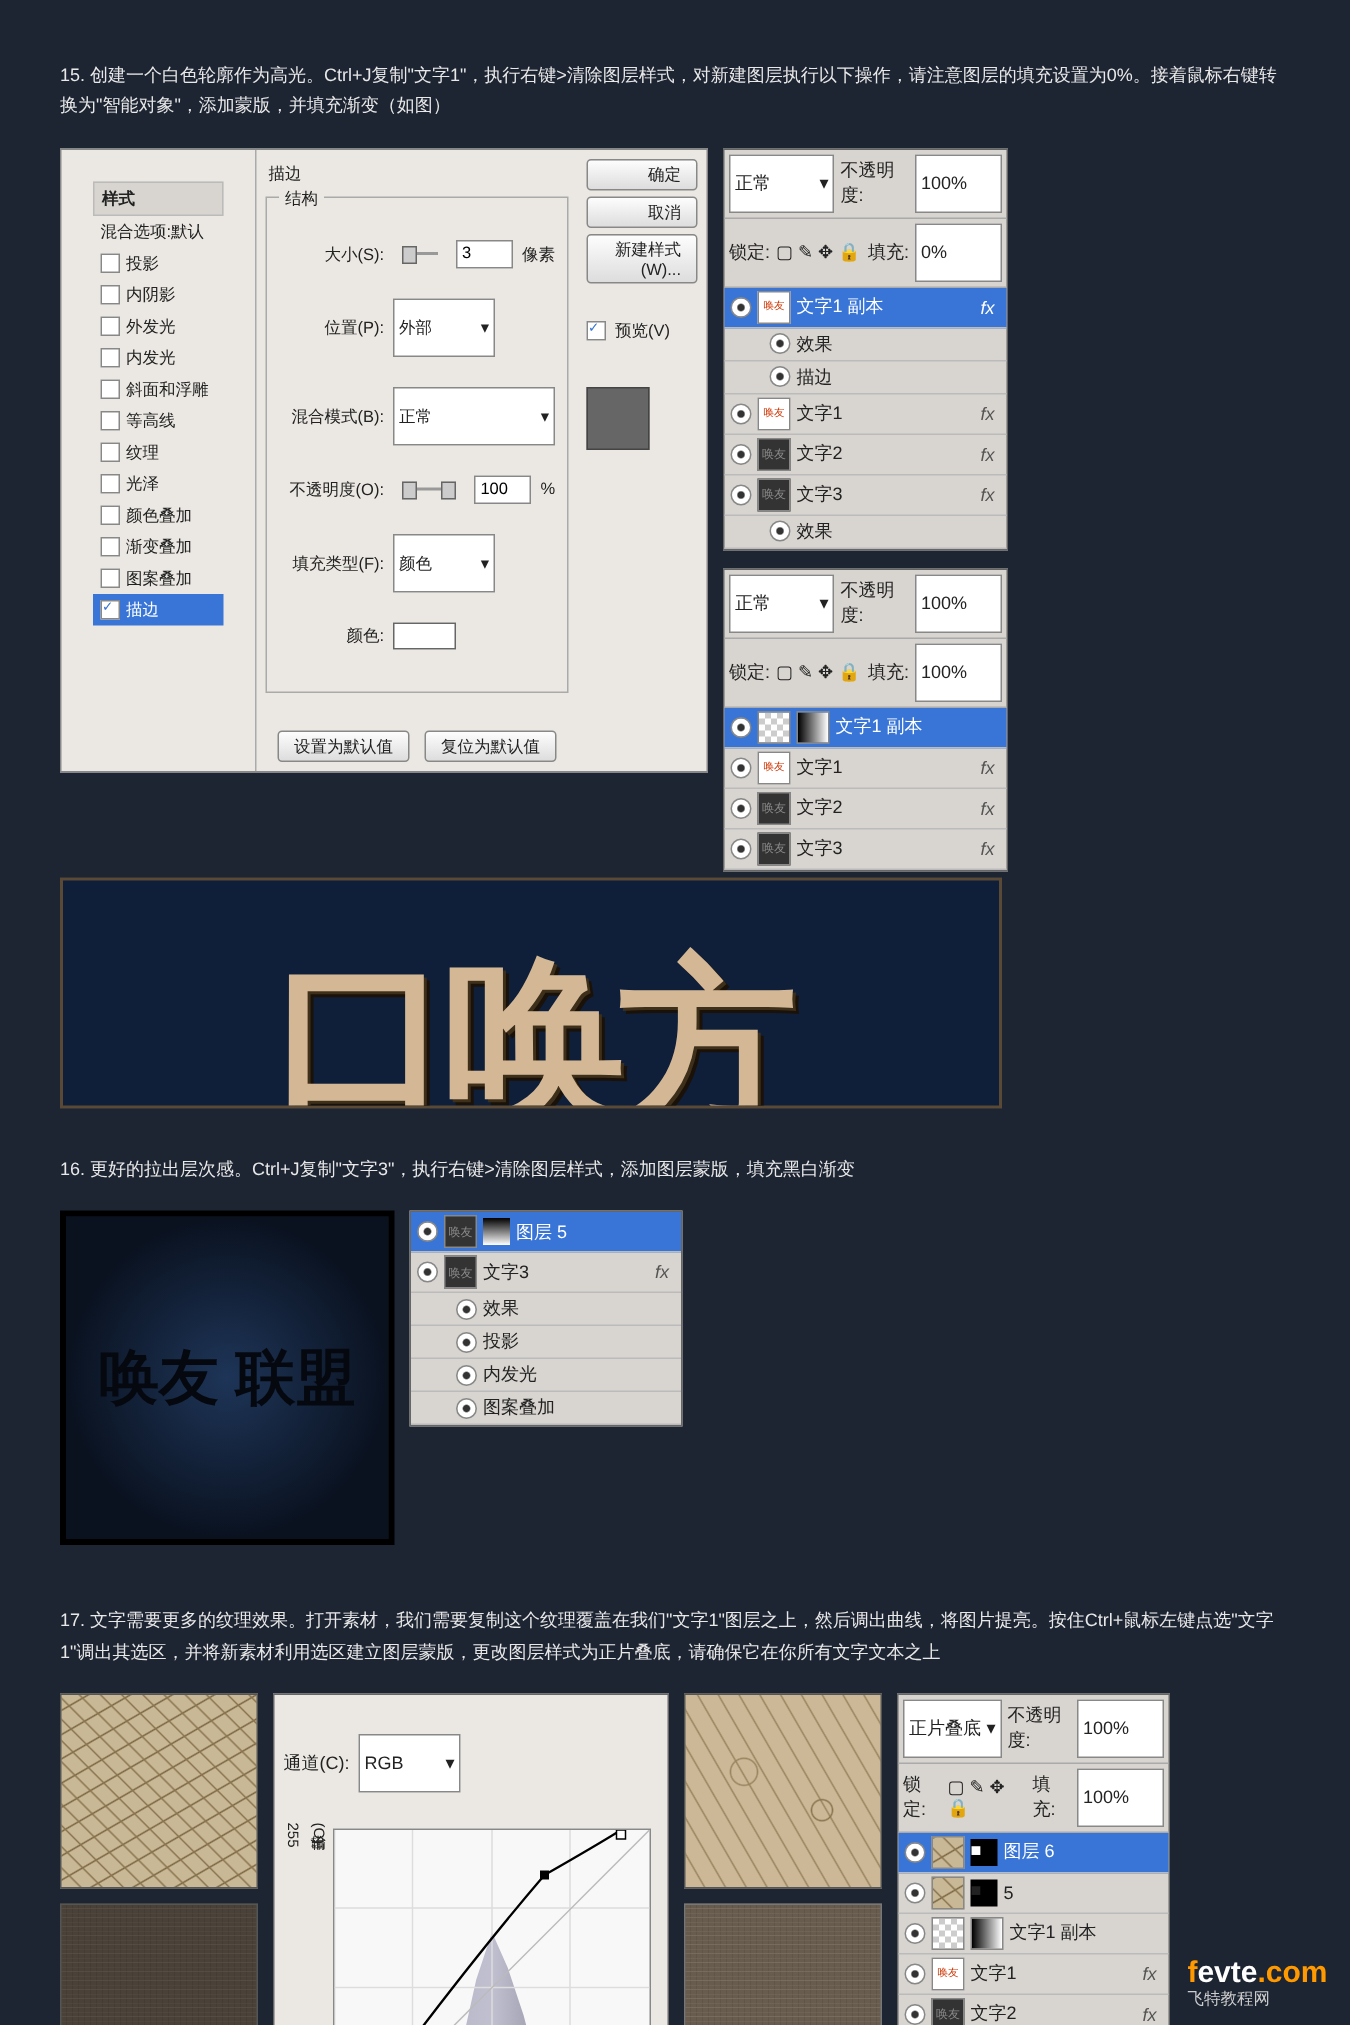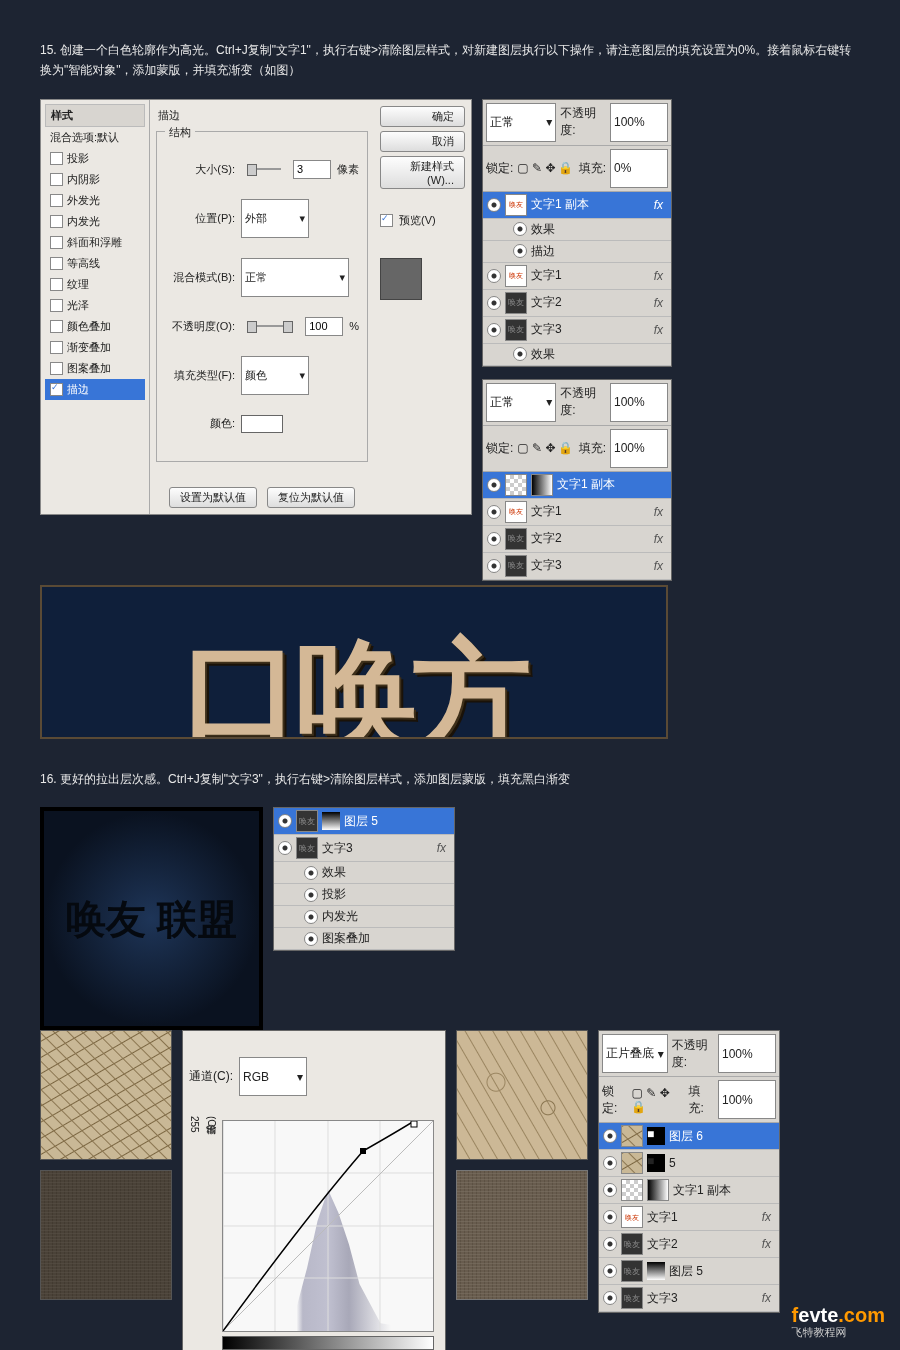--- a/index.html
+++ b/index.html
@@ -1,21 +1,21 @@
 <!DOCTYPE html>
 <html><head>
 <meta charset="utf-8">
 <style>
 body{margin:0;background:#1d2432;color:#e8e8e8;font-family:Arial,'Microsoft YaHei',sans-serif;font-size:12px;width:900px}
 .content{padding:40px 40px 20px}
 .step{margin-bottom:18px;line-height:1.7}
 .row{display:flex;gap:10px;align-items:flex-start}
 .panel{background:#ebe8e3;border:1px solid #888;color:#222;font-size:11px}
 .ls-dialog{width:430px;display:flex}
-.ls-left{width:100px;border-right:1px solid #aaa;padding:4px}
+.ls-left{width:100px;border-right:1px solid #aaa;padding:21px}
 .ls-left .hdr{background:#d8d5d0;padding:3px 5px;border:1px solid #bbb;font-weight:bold}
 .ls-left .item{padding:3px 5px;display:flex;align-items:center;gap:4px}
 .ls-left .sel{background:#3875d7;color:#fff}
 .cb{width:11px;height:11px;border:1px solid #888;background:#fff;display:inline-block}
 .cb.on::after{content:'✓';color:#3875d7;font-size:9px;display:block;margin-top:-2px}
 .ls-mid{flex:1;padding:6px}
 .fieldset{border:1px solid #aaa;padding:8px;margin-bottom:6px;position:relative}
 .fieldset .lg{position:absolute;top:-7px;left:8px;background:#ebe8e3;padding:0 4px}
 .frow{display:flex;align-items:center;gap:6px;margin:20px 0}
 .frow .lbl{width:70px;text-align:right}
@@ -318,20 +318,21 @@
           <span class="eye"></span>
           <span>内发光</span>
         </div>
 <div class="lrow sub">
           <span class="eye"></span>
           <span>图案叠加</span>
         </div>
 </div>
 </div>
 
+<div class="step" style="margin-top:40px">17. 文字需要更多的纹理效果。打开素材，我们需要复制这个纹理覆盖在我们"文字1"图层之上，然后调出曲线，将图片提亮。按住Ctrl+鼠标左键点选"文字1"调出其选区，并将新素材利用选区建立图层蒙版，更改图层样式为正片叠底，请确保它在你所有文字文本之上</div>
 
 <div class="row">
 <div style="display:flex;flex-direction:column;gap:10px">
 <div class="tex crack" style="width:130px;height:128px"></div>
 <div class="tex rough" style="width:130px;height:128px"></div>
 </div>
 <div class="curves">
 <div class="frow">
           <span>通道(C):</span>
           <div class="dd" style="width:60px">

